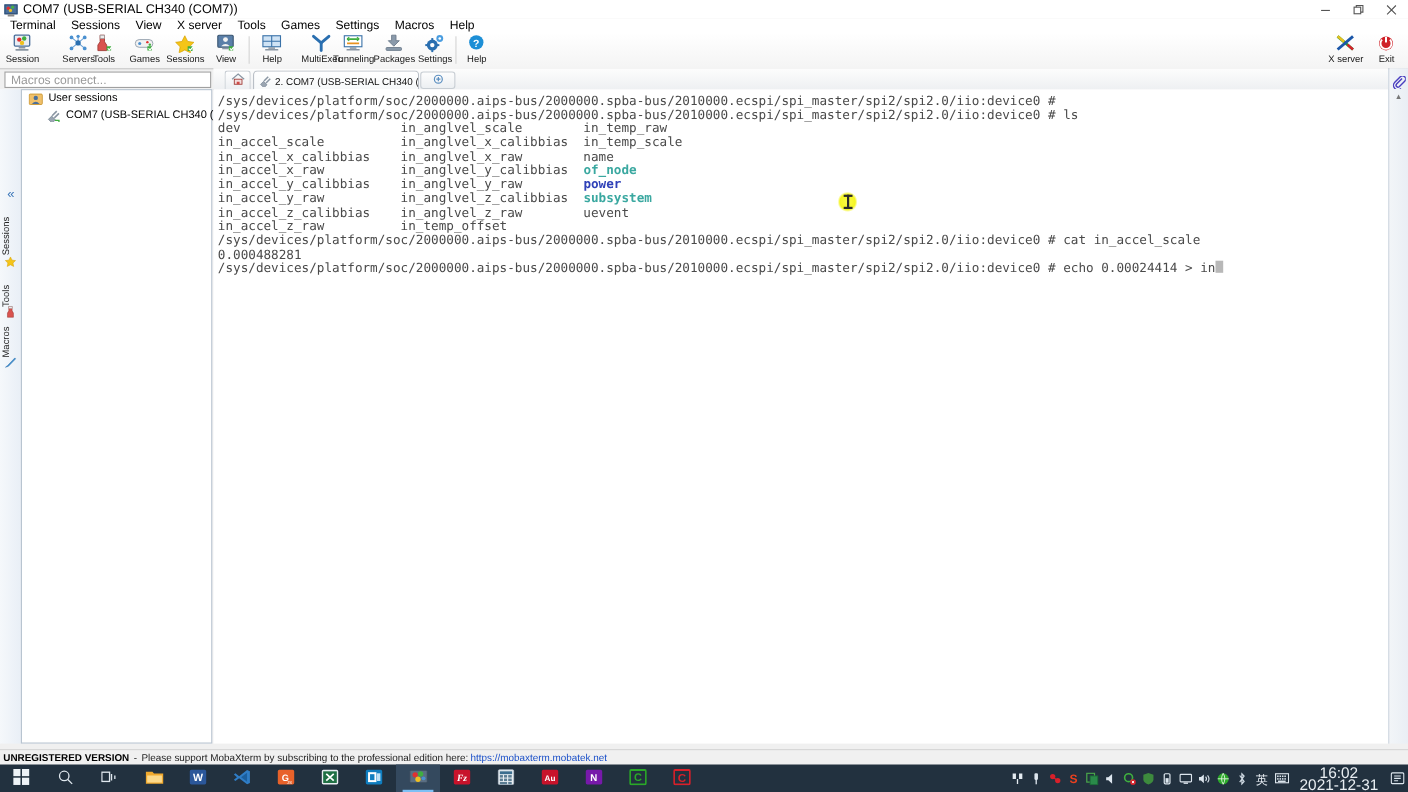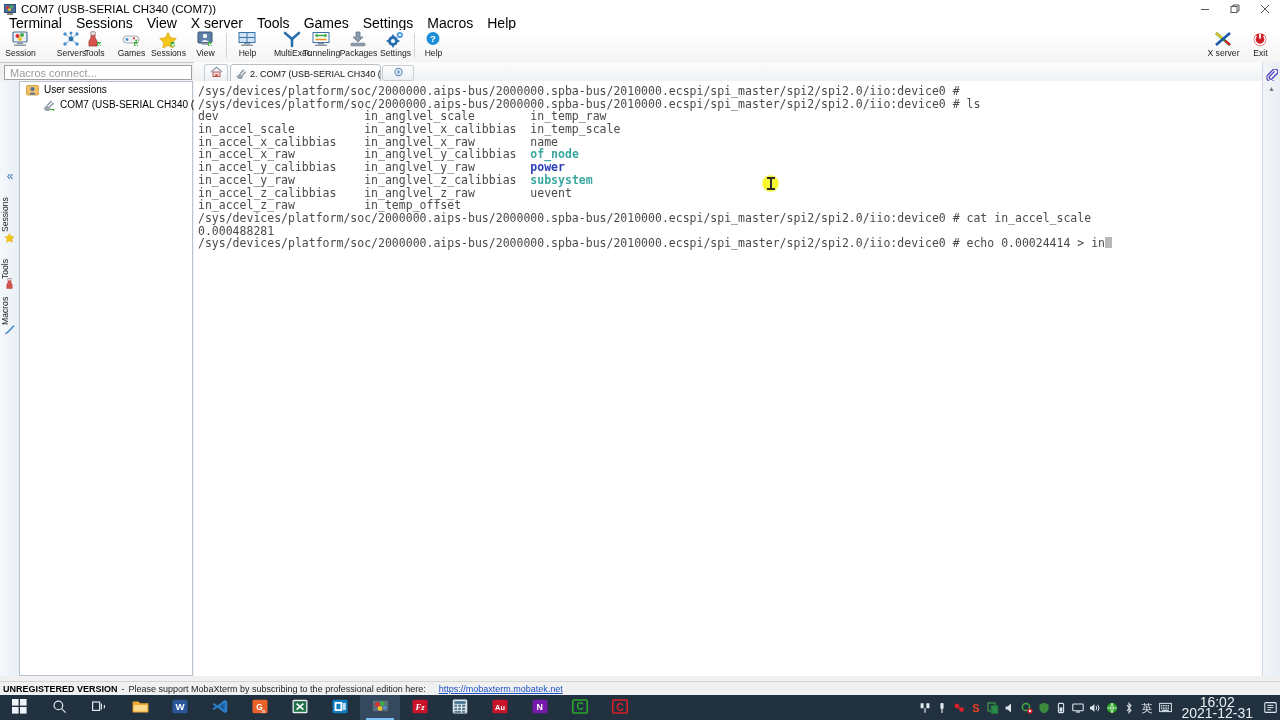--- a/index.html
+++ b/index.html
@@ -30,21 +30,21 @@
   .tb-btns{position:absolute;right:0;top:0;height:17px;display:flex;}
   .tb-btn{width:30px;height:17px;display:flex;align-items:center;justify-content:center;color:#555;font-size:10px;}
   .gl{display:block;}
 
   
   .menubar{
     position:absolute;left:0;top:17px;width:1280px;height:13px;
     background:#ffffff;display:flex;align-items:center;padding-left:2px;
   }
   .menubar span{
-    font-size:14px;padding:0 7px;line-height:13px;color:#000;white-space:nowrap;
+    font-size:11px;padding:0 7px;line-height:13px;color:#000;white-space:nowrap;
   }
 
   
   .toolbar{
     position:absolute;left:0;top:30px;width:1280px;height:32px;
     background:linear-gradient(#ffffff,#f4f4f4);
     border-bottom:1px solid #c8c8c8;
   }
   .tbitem{
     position:absolute;top:0;width:37px;height:31px;
@@ -149,21 +149,21 @@
 
   
   .statusbar{
     position:absolute;left:0;top:681px;width:1280px;height:13px;
     background:#f0f0f0;border-top:1px solid #d4d4d4;
     display:flex;align-items:center;padding-left:3px;
     font-size:9px;color:#222;
   }
   .statusbar .unreg{font-weight:bold;color:#000;}
   .statusbar .sep{margin:0 4px;}
-  .statusbar .lnk{color:#1b50c8;text-decoration:underline;margin-left:13px;}
+  .statusbar .lnk{color:#1b50c8;margin-left:2px;}
 
   
   .taskbar{
     position:absolute;left:0;top:695px;width:1280px;height:25px;
     background:#22313f;display:flex;align-items:center;
   }
   .tbk{width:40px;height:25px;display:flex;align-items:center;justify-content:center;position:relative;flex:0 0 auto;}
   .tbk.active{background:#34495e;}
   .tbk.active:after{content:'';position:absolute;left:6px;bottom:0;width:28px;height:2px;background:#7ec0f5;}
   .tsmall{width:17px;height:17px;position:relative;}

